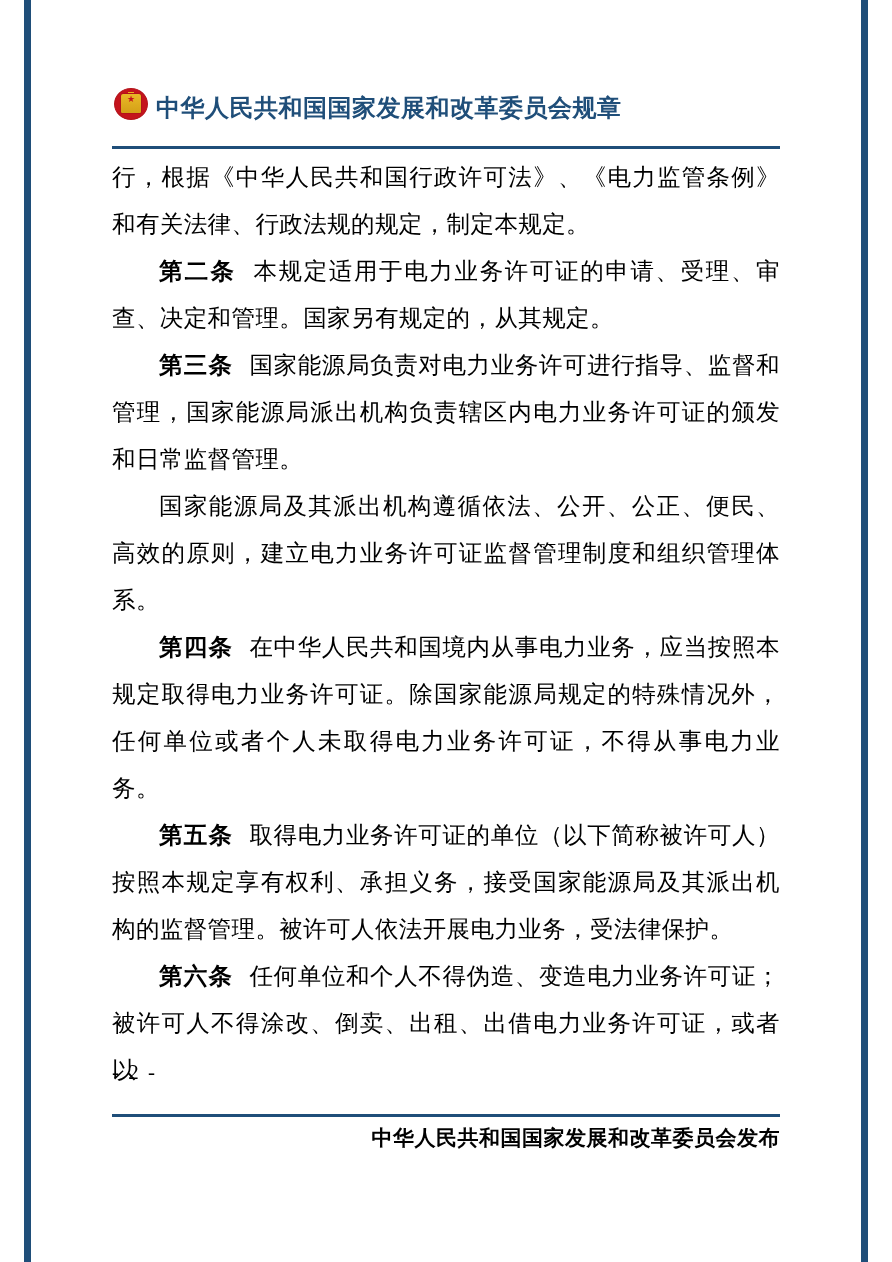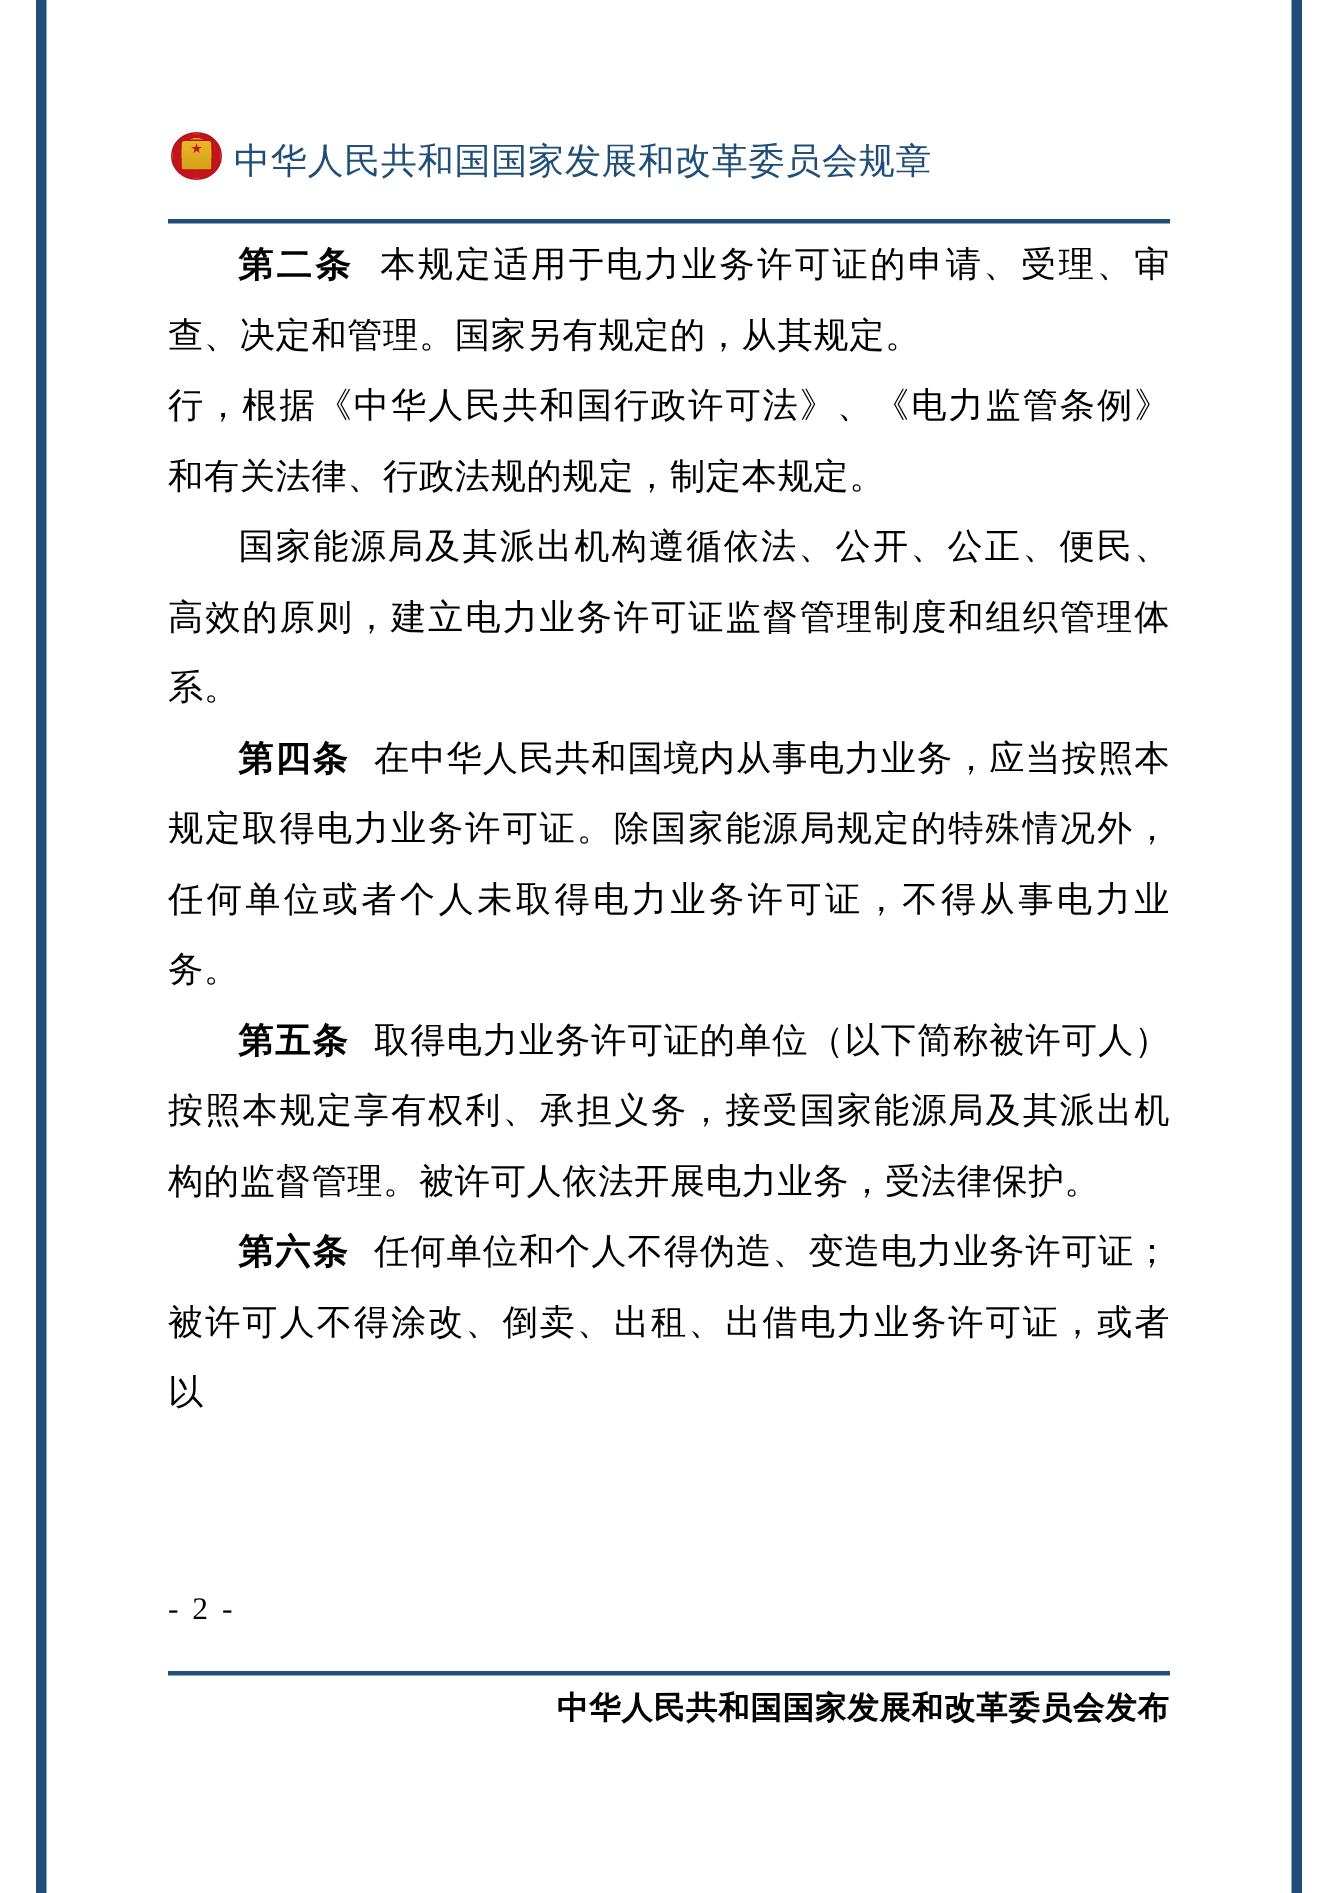--- a/index.html
+++ b/index.html
@@ -81,21 +81,21 @@
   }
   .emblem .star {
     position: absolute;
     left: 15px; top: 11px;
     color: #c4141c;
     font-size: 9px;
     line-height: 9px;
   }
   .header-title {
     font-family: "Liberation Serif", "DejaVu Serif", serif;
-    font-weight: normal;
+    font-weight: bold;
     font-size: 24px;
     color: #1f4e79;
     letter-spacing: 0.5px;
     line-height: 1;
     white-space: nowrap;
   }
   .rule {
     position: absolute;
     left: 0;
     right: 0;
@@ -178,24 +178,25 @@
           <div class="inner"></div>
           <div class="star">★</div>
         </div>
         <div class="header-title">中华人民共和国国家发展和改革委员会规章</div>
       </div>
     </div>
 
     <div class="rule top"></div>
 
     <div class="body-text">
+      <p class="para"><span>行，根据《中华人民共和国行政许可法》、《电力监管条例》和有关法律、行政法规的规定，制定本规定。</span></p>
+
       <p class="para indent"><span class="art-no">第二条</span><span class="art-gap"></span><span>本规定适用于电力业务许可证的申请、受理、审查、决定和管理。国家另有规定的，从其规定。</span></p>
 
-      <p class="para"><span>行，根据《中华人民共和国行政许可法》、《电力监管条例》和有关法律、行政法规的规定，制定本规定。</span></p>
-
+      <p class="para indent"><span class="art-no">第三条</span><span class="art-gap"></span><span>国家能源局负责对电力业务许可进行指导、监督和管理，国家能源局派出机构负责辖区内电力业务许可证的颁发和日常监督管理。</span></p>
 
       <p class="para indent"><span>国家能源局及其派出机构遵循依法、公开、公正、便民、高效的原则，建立电力业务许可证监督管理制度和组织管理体系。</span></p>
 
       <p class="para indent"><span class="art-no">第四条</span><span class="art-gap"></span><span>在中华人民共和国境内从事电力业务，应当按照本规定取得电力业务许可证。除国家能源局规定的特殊情况外，任何单位或者个人未取得电力业务许可证，不得从事电力业务。</span></p>
 
 
       <p class="para indent"><span class="art-no">第五条</span><span class="art-gap"></span><span>取得电力业务许可证的单位（以下简称被许可人）按照本规定享有权利、承担义务，接受国家能源局及其派出机构的监督管理。被许可人依法开展电力业务，受法律保护。</span></p>
 
       <p class="para indent"><span class="art-no">第六条</span><span class="art-gap"></span><span>任何单位和个人不得伪造、变造电力业务许可证；被许可人不得涂改、倒卖、出租、出借电力业务许可证，或者以</span></p>
     </div>

